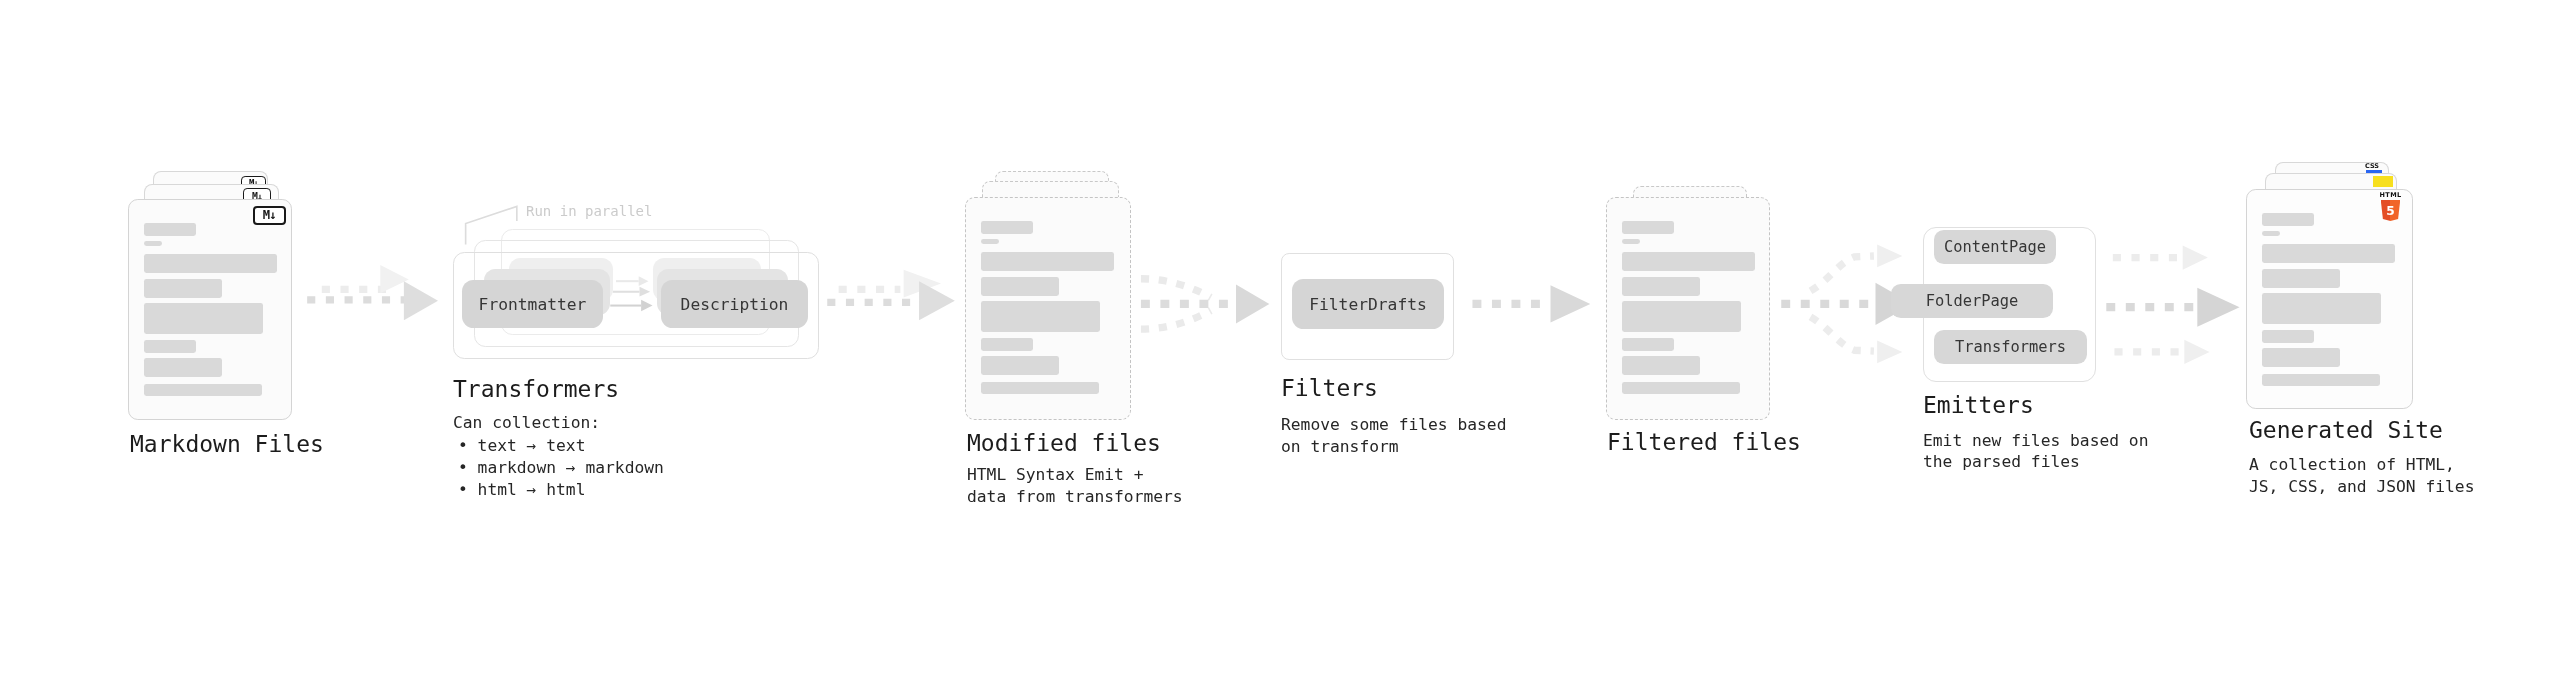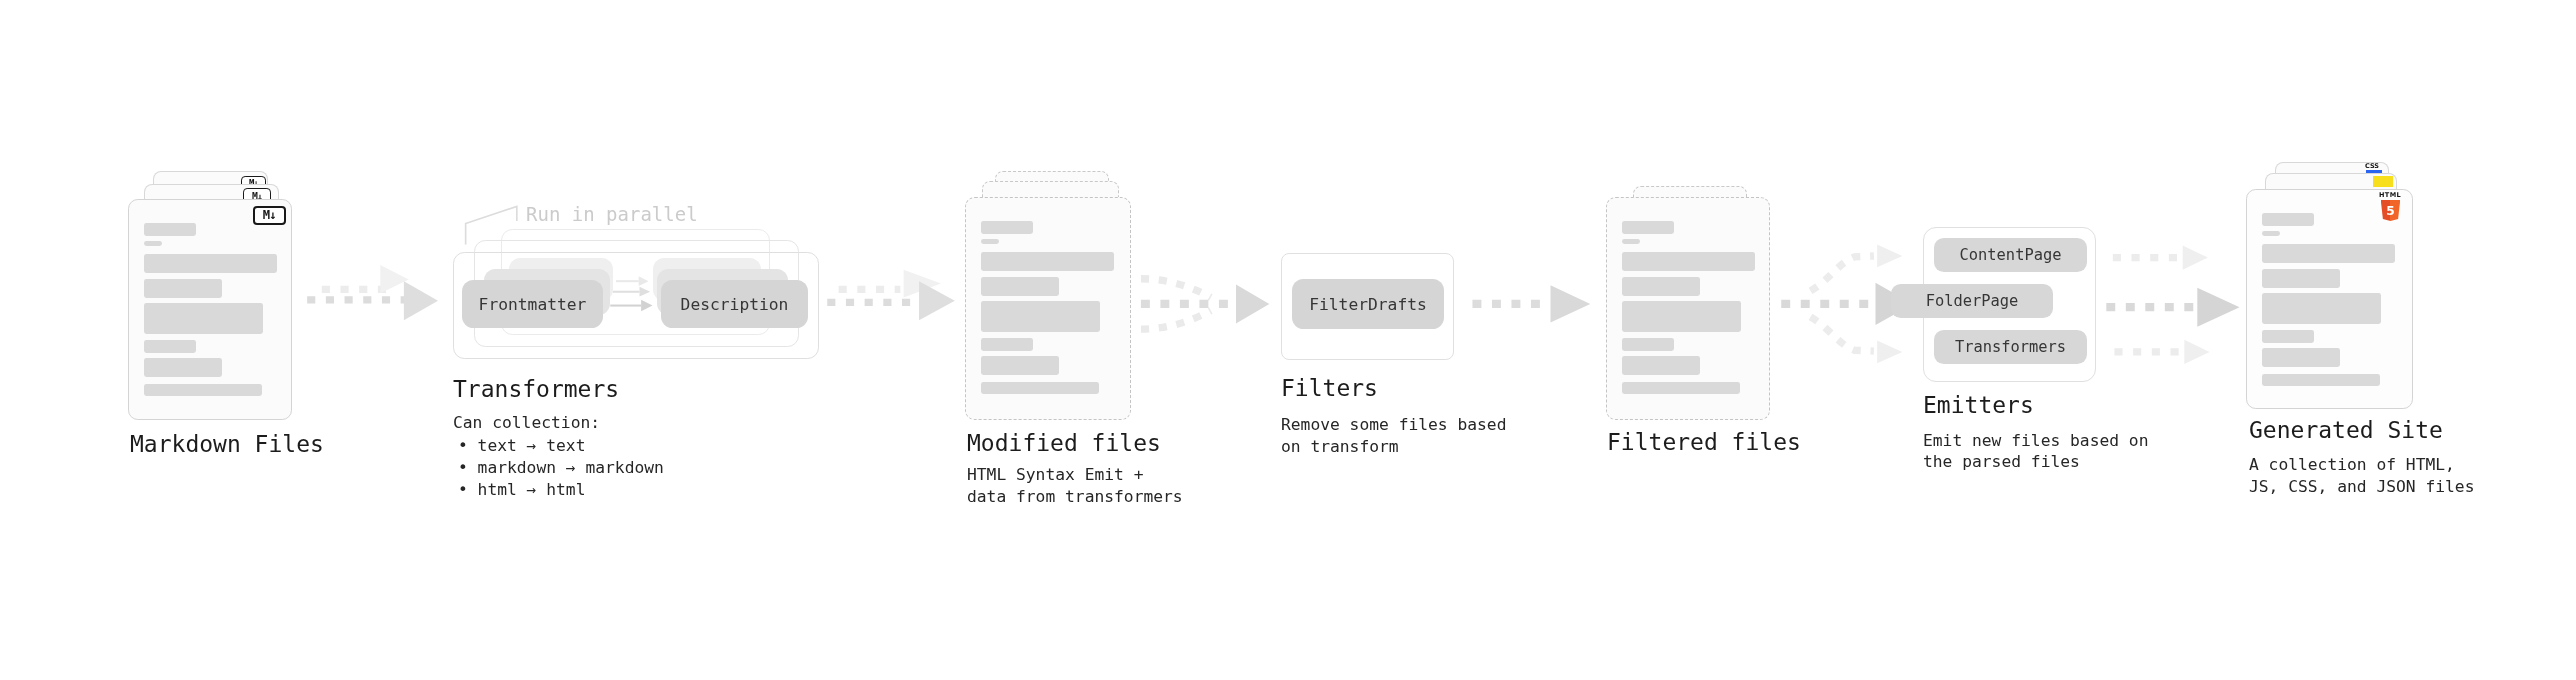--- a/index.html
+++ b/index.html
@@ -40,33 +40,33 @@
   .pill { position:absolute; display:flex; align-items:center; justify-content:center;
           background:#d5d5d5; border-radius:11.4px; color:#363636; font-size:16.3px; z-index:6; }
   .pill.ghost1 { background:#e4e4e4; z-index:5; }
   .pill.ghost2 { background:#efefef; z-index:4; }
 
   
   .stage-label { position:absolute; font-size:23px; line-height:24.4px; color:#1c1c1c;
                  white-space:pre; z-index:7; }
   .sub-line { position:absolute; font-size:16.3px; line-height:18px; color:#262626;
               white-space:pre; z-index:7; }
-  .note { position:absolute; font-size:19px; color:#cbcbcb; white-space:pre; z-index:7; }
+  .note { position:absolute; font-size:14px; color:#cbcbcb; white-space:pre; z-index:7; }
 
   
   .em-pill { position:absolute; display:flex; align-items:center; justify-content:center;
              background:#d7d7d7; border-radius:9.8px; color:#363636; font-size:15.4px; z-index:6; }
 
   
   .css-badge { position:absolute; z-index:3; width:18px; text-align:left; }
   .css-badge .t { font-size:6.5px; font-weight:bold; color:#111; line-height:6.5px;
                   font-family:"DejaVu Sans","Liberation Sans",sans-serif; }
   .css-badge .bar { width:16.3px; height:2.4px; background:#2965f1; margin:0.8px auto 0; }
   .js-badge { position:absolute; width:19.5px; height:11.4px; background:#f7df1e; z-index:3; }
-  .html5-logo { position:absolute; width:23px; z-index:5; }
+  .html5-logo { position:absolute; width:23px; text-align:center; z-index:5; }
   .html5-logo .t { font-size:6.5px; font-weight:bold; color:#111; line-height:7.3px;
                    letter-spacing:0.4px;
                    font-family:"DejaVu Sans","Liberation Sans",sans-serif; }
   .html5-logo .shield { width:19.5px; height:21px; margin:0.8px auto 0;
                         background:linear-gradient(90deg,#e44d26 50%,#f16529 50%);
                         clip-path:polygon(0 0,100% 0,89% 90%,50% 100%,11% 90%);
                         display:flex; align-items:center; justify-content:center;
                         color:#fff; font-size:12.2px; font-weight:bold;
                         font-family:"DejaVu Sans","Liberation Sans",sans-serif; }
 </style>
@@ -196,21 +196,21 @@
       <div class="sk sk5"></div>
       <div class="sk sk6"></div>
       <div class="sk sk7"></div>
       <div class="sk sk8"></div>
     </div>
     <div class="stage-label" style="left:1607px;top:430px">Filtered files</div>
   </div>
 
   <div>
     <div class="group-box" style="left:1923px;top:227px;width:173px;height:155px;border-radius:13px;z-index:4"></div>
-    <div class="em-pill" style="left:1934px;top:238px;width:153px;height:34px">ContentPage</div>
+    <div class="em-pill" style="left:1934px;top:230px;width:122px;height:34px">ContentPage</div>
     <div class="em-pill" style="left:1891px;top:284px;width:162px;height:34px">FolderPage</div>
     <div class="em-pill" style="left:1934px;top:330px;width:153px;height:34px">Transformers</div>
     <div class="stage-label" style="left:1923px;top:393px">Emitters</div>
     <div class="sub-line" style="left:1923px;top:432px">Emit new files based on</div>
     <div class="sub-line" style="left:1923px;top:453px">the parsed files</div>
   </div>
 
   <div>
     <div class="doc-back z2" style="left:2275px;top:162px;width:114px;height:32.5px"></div>
     <div class="css-badge" style="left:2365px;top:163px">

